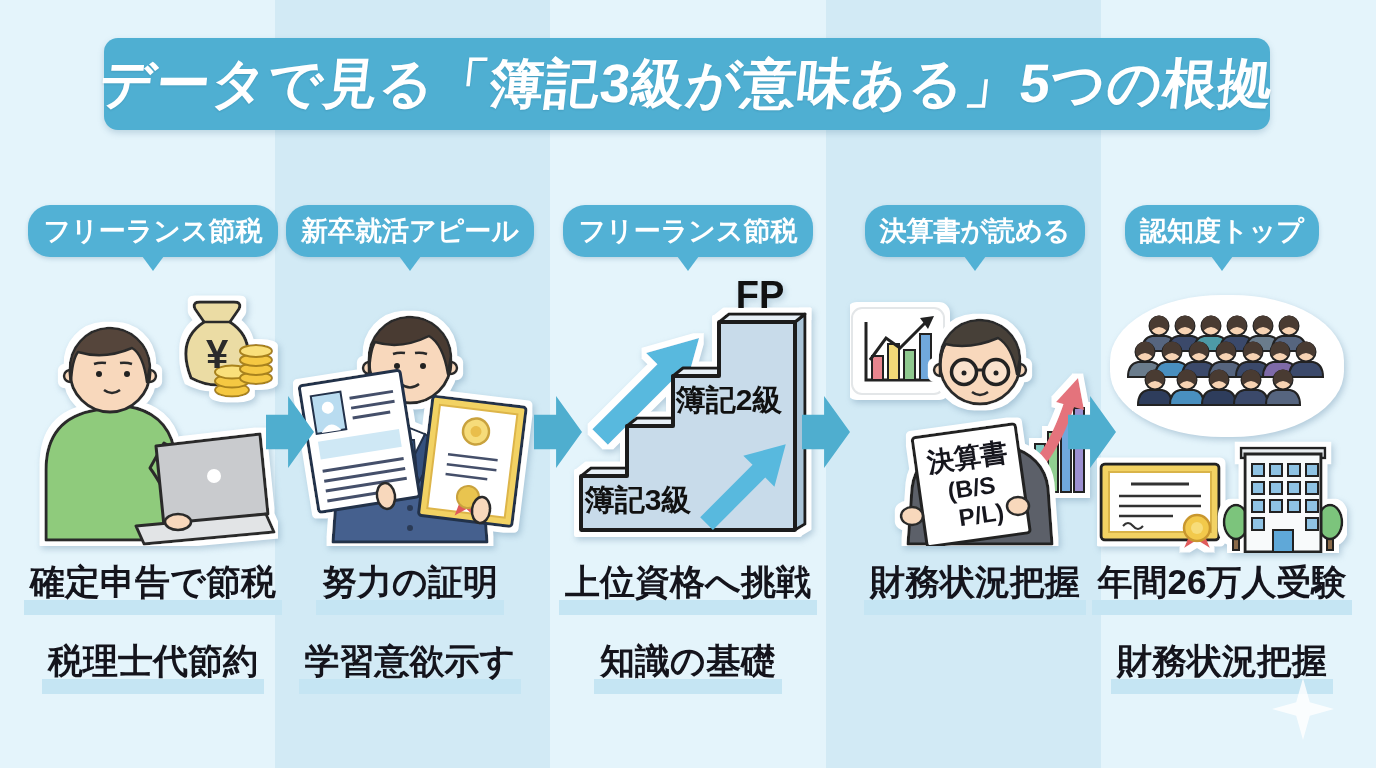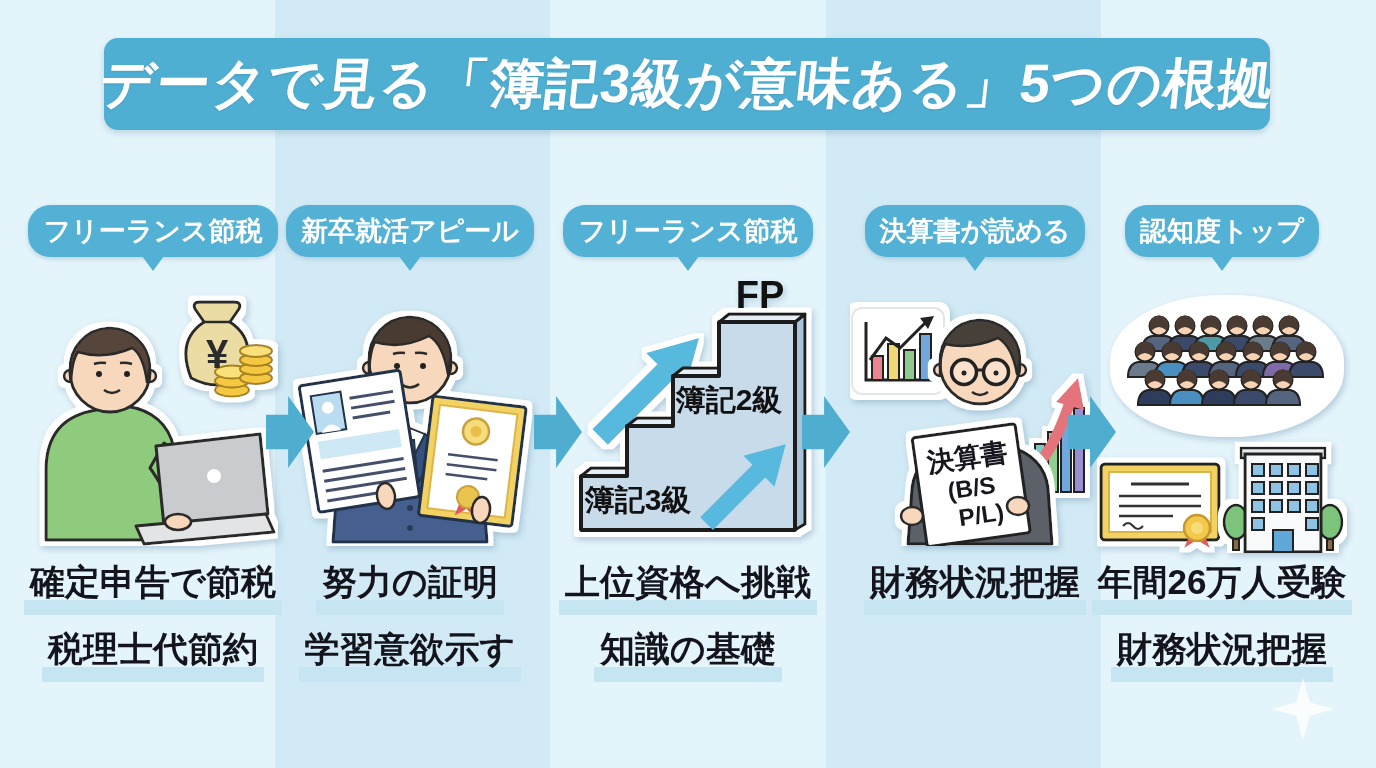--- a/index.html
+++ b/index.html
@@ -15,21 +15,21 @@
           white-space:nowrap;text-shadow:0 1px 2px rgba(0,60,90,.15);}
   .column{position:absolute;top:205px;width:260px;height:520px;}
   .badge{position:relative;margin:0 auto;width:max-content;max-width:258px;background:#52B1D5;color:#fff;
          font-size:27px;font-weight:bold;padding:8px 15px;border-radius:22px;text-align:center;
          box-shadow:0 2px 4px rgba(70,120,150,.25);white-space:nowrap;}
   .badge::after{content:"";position:absolute;left:50%;bottom:-14px;margin-left:-11px;
          border-left:11px solid transparent;border-right:11px solid transparent;border-top:15px solid #52B1D5;}
   .illus{position:absolute;top:73px;left:5px;width:250px;height:272px;}
   .illus svg{filter:drop-shadow(2px 3px 3px rgba(90,130,160,.35));}
   .captions{position:absolute;top:352px;left:-10px;width:280px;text-align:center;}
-  .cap{display:block;margin-bottom:9px;}
+  .cap{display:block;margin-bottom:21px;}
   .cap span{display:inline-block;font-size:35px;font-weight:bold;color:#14141C;
             background:linear-gradient(to top,#C5E5F3 26%,rgba(0,0,0,0) 26%);padding:2px 6px 9px;white-space:nowrap;}
   .arrow{position:absolute;top:396px;width:48px;height:72px;background:#4FAECF;
          clip-path:polygon(0% 26%,46% 26%,46% 0%,100% 50%,46% 100%,46% 74%,0% 74%);}
   .sparkle{position:absolute;left:1272px;top:678px;width:62px;height:62px;background:#fff;opacity:.8;
          clip-path:polygon(50% 0%,61% 39%,100% 50%,61% 61%,50% 100%,39% 61%,0% 50%,39% 39%);}
   svg text{font-family:"Liberation Sans","DejaVu Sans",sans-serif;font-weight:bold;}
 </style>
 </head>
 <body>

